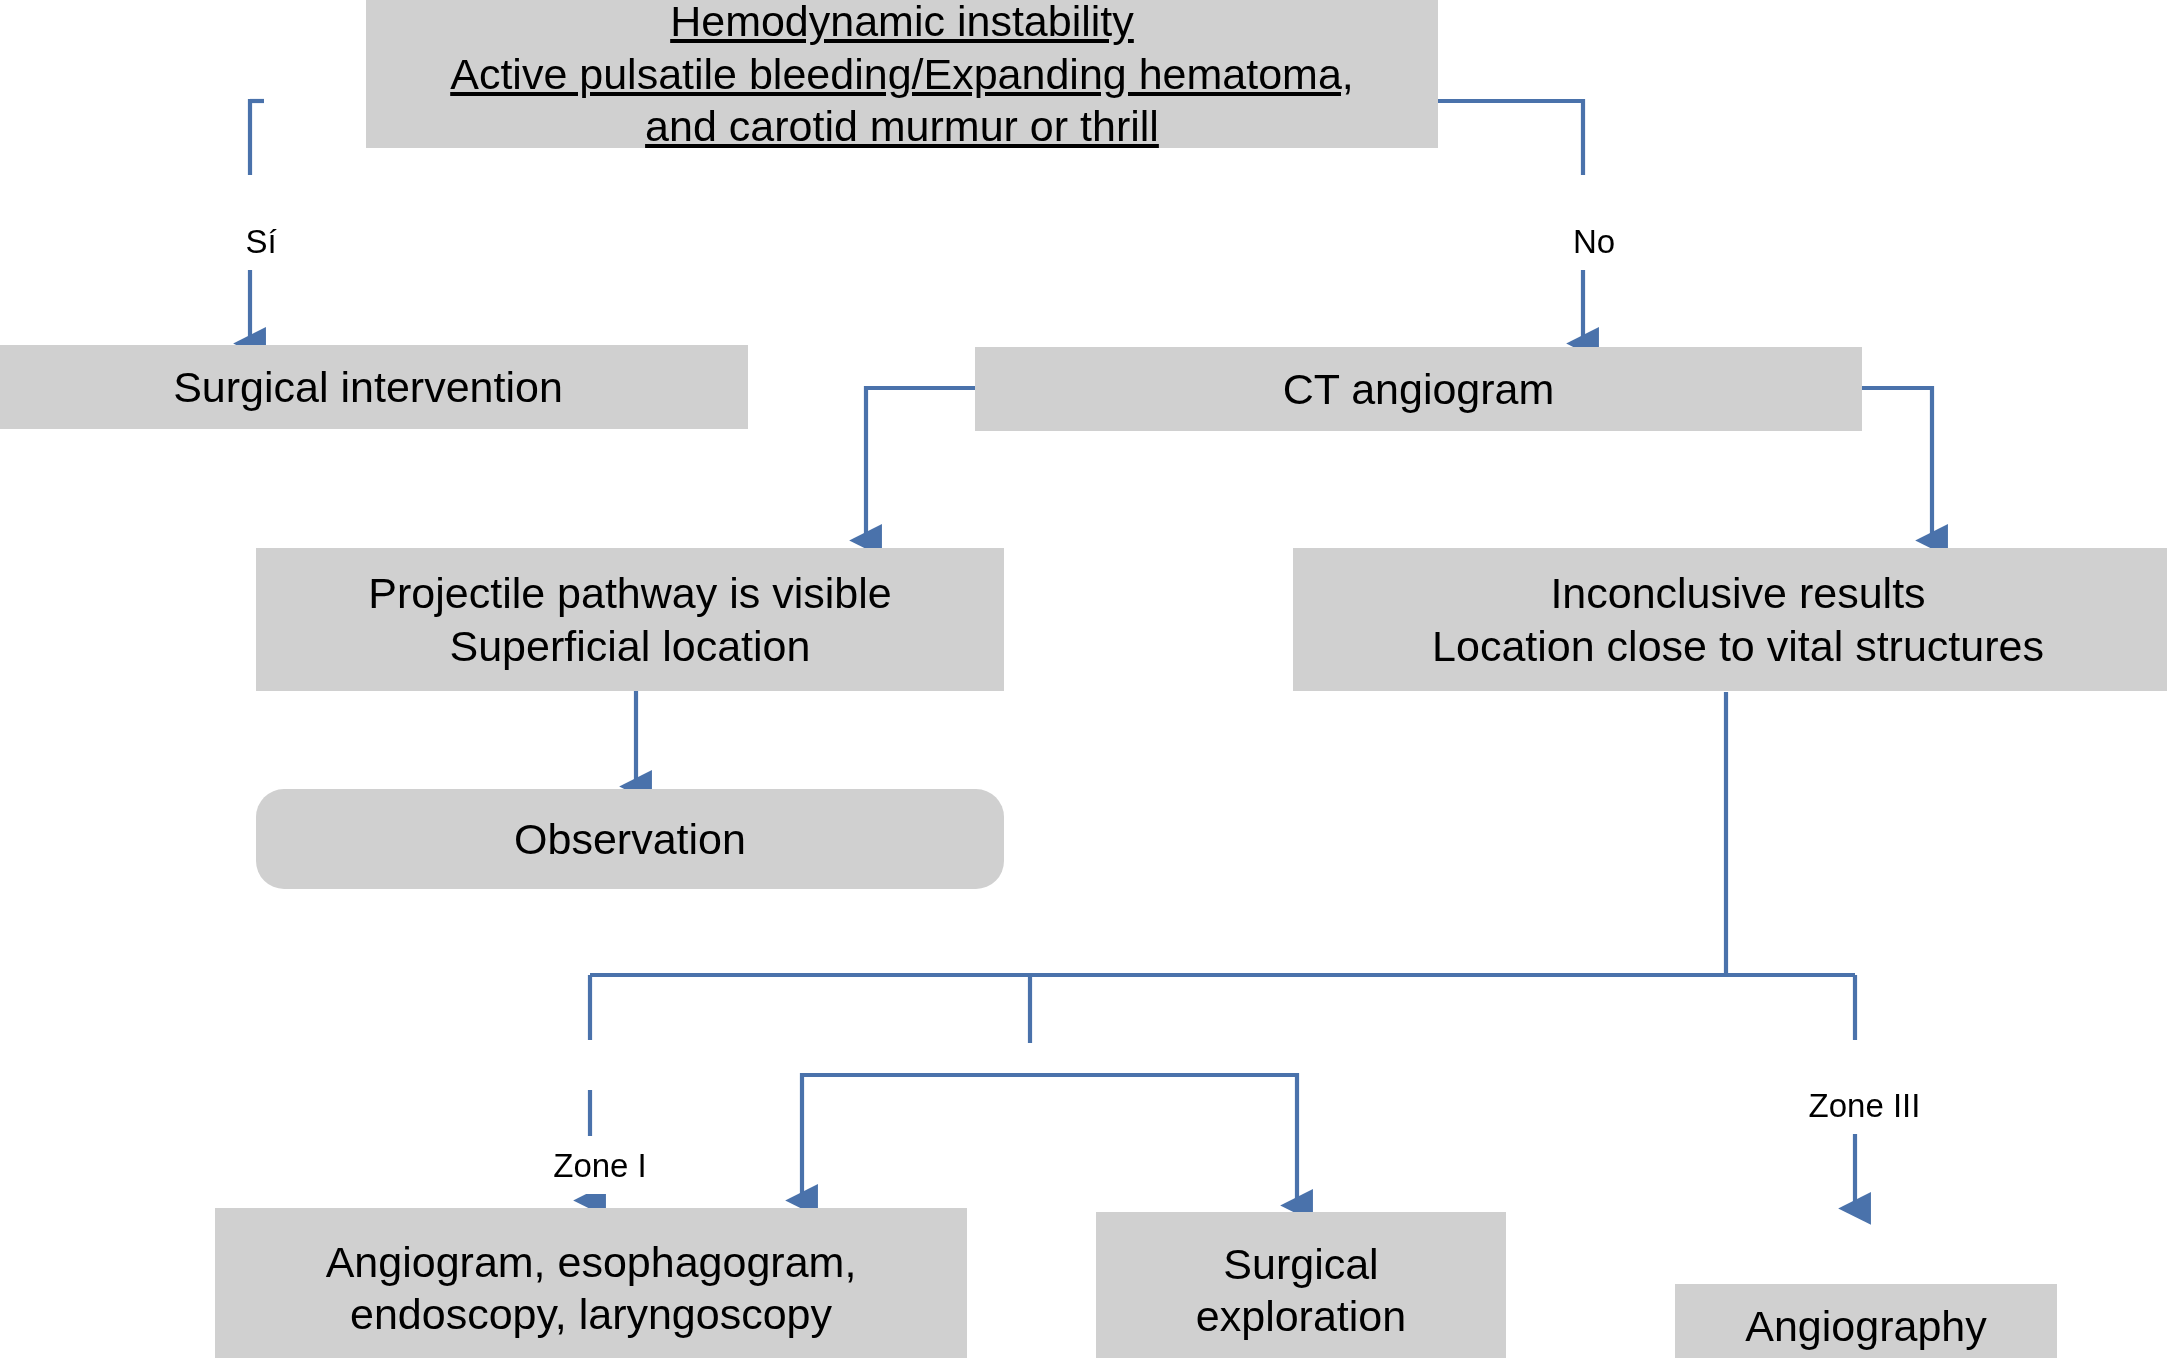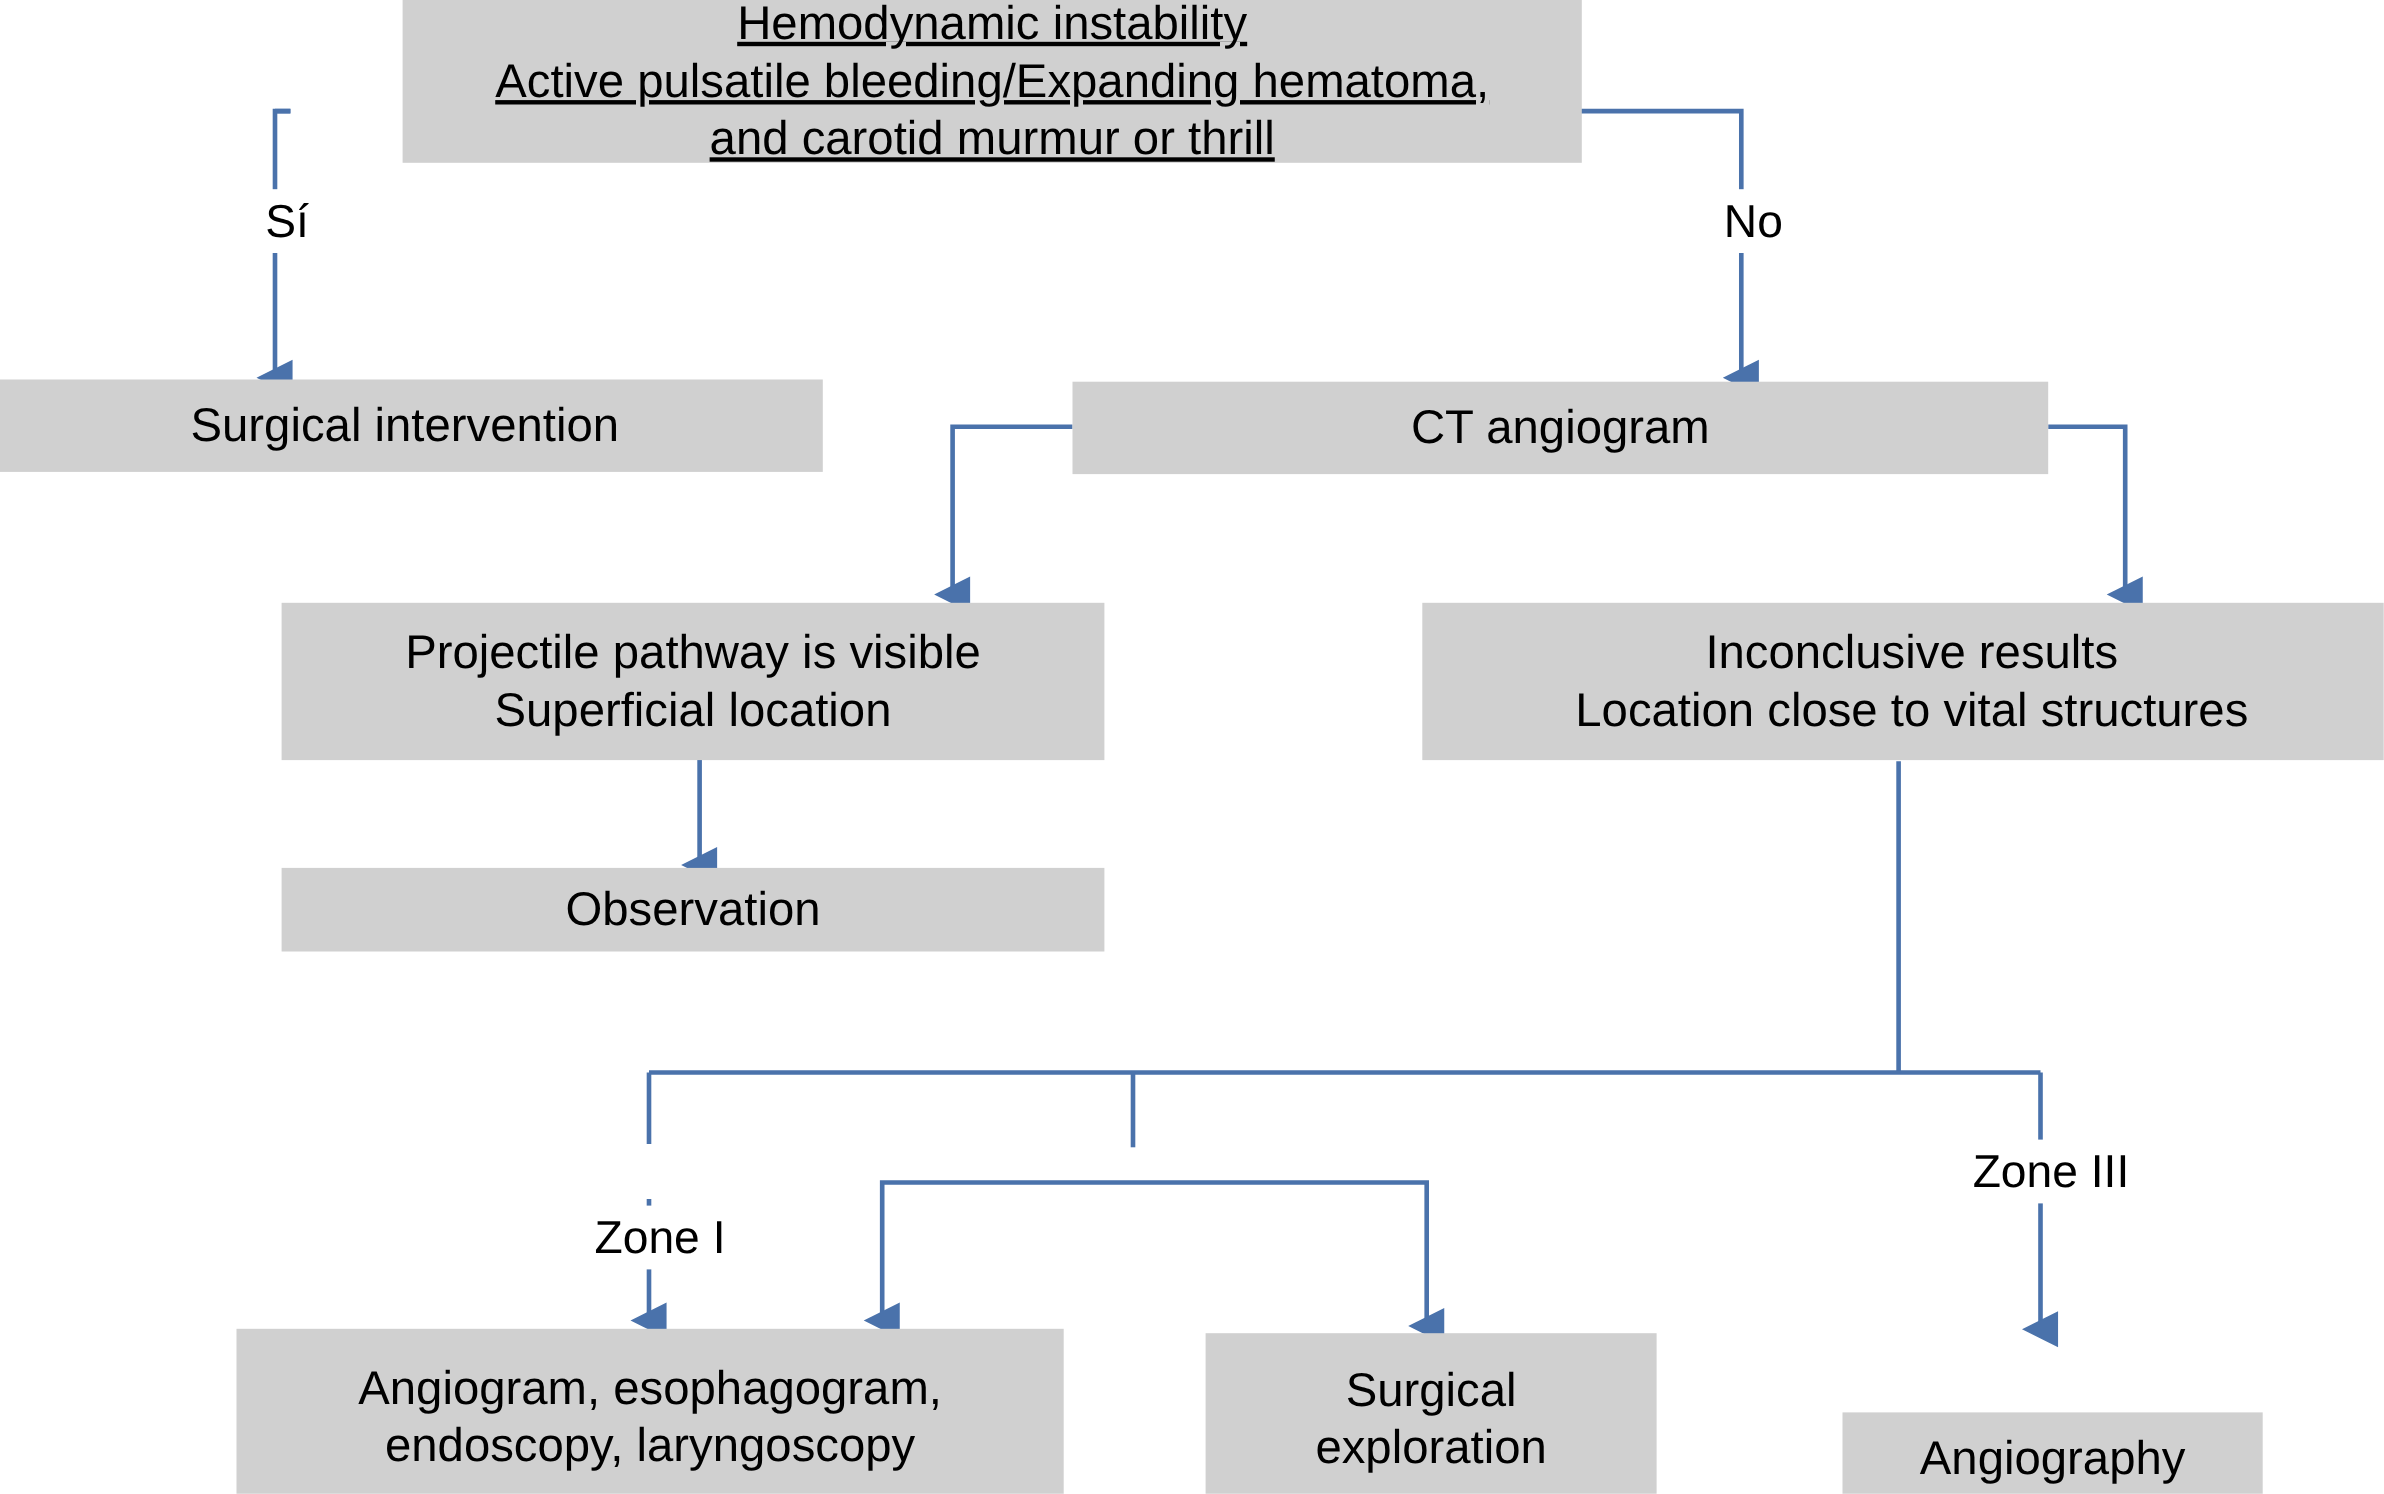--- a/index.html
+++ b/index.html
@@ -5,24 +5,24 @@
   html,body{margin:0;padding:0;background:#ffffff;}
   body{width:2167px;height:1358px;position:relative;overflow:hidden;
        font-family:"Liberation Sans","DejaVu Sans",sans-serif;}
   #stage{position:absolute;left:0;top:0;width:2167px;height:1358px;}
   svg.wires{position:absolute;left:0;top:0;width:2167px;height:1358px;
             pointer-events:none;}
   .node{position:absolute;background:#d0d0d0;color:#000;
         display:flex;align-items:center;justify-content:center;
         text-align:center;line-height:1.22;font-size:43px;
         box-sizing:border-box;padding:4px 10px;white-space:pre-line;}
-  .edge-label{position:absolute;color:#000;font-size:42px;
+  .edge-label{position:absolute;color:#000;font-size:33px;
               background:#ffffff;padding:0 10px;line-height:1;
               display:flex;align-items:center;justify-content:center;
-              white-space:nowrap;}
+              white-space:nowrap;margin-top:40px;}
 </style>
 </head>
 <body>
 
 <div id="stage">
 
   <svg class="wires" viewBox="0 0 2167 1358">
     <defs>
       <marker id="ah" markerWidth="9" markerHeight="9" refX="4.2" refY="4.4" orient="auto" markerUnits="strokeWidth">
         <path d="M0.4,0.6 L8.2,0.6 L4.3,8.4 Z" fill="#4a72ab"></path>
@@ -70,21 +70,21 @@
   <div class="node" style="left:-12px;top:345px;width:760px;height:84px;">Surgical intervention</div>
 
   <div class="node" style="left:256px;top:548px;width:748px;height:143px;">Projectile pathway is visible
 Superficial location</div>
 
   <div class="node" style="left:975px;top:347px;width:887px;height:84px;">CT angiogram</div>
 
   <div class="node" style="left:1293px;top:548px;width:890px;height:143px;">Inconclusive results
 Location close to vital structures</div>
 
-  <div class="node" style="left:256px;top:789px;width:748px;height:76px;">Observation</div>
+  <div class="node" style="left:256px;top:789px;width:748px;height:100px;border-radius:28px;">Observation</div>
 
   <div class="node" style="left:215px;top:1208px;width:752px;height:160px;">Angiogram, esophagogram,
 endoscopy, laryngoscopy</div>
 
   <div class="node" style="left:1096px;top:1212px;width:410px;height:156px;">Surgical
 exploration</div>
 
   <div class="node" style="left:1675px;top:1284px;width:382px;height:84px;">Angiography</div>
 
   <div class="edge-label" style="left:195px;top:172px;width:112px;height:58px;">Sí</div>

